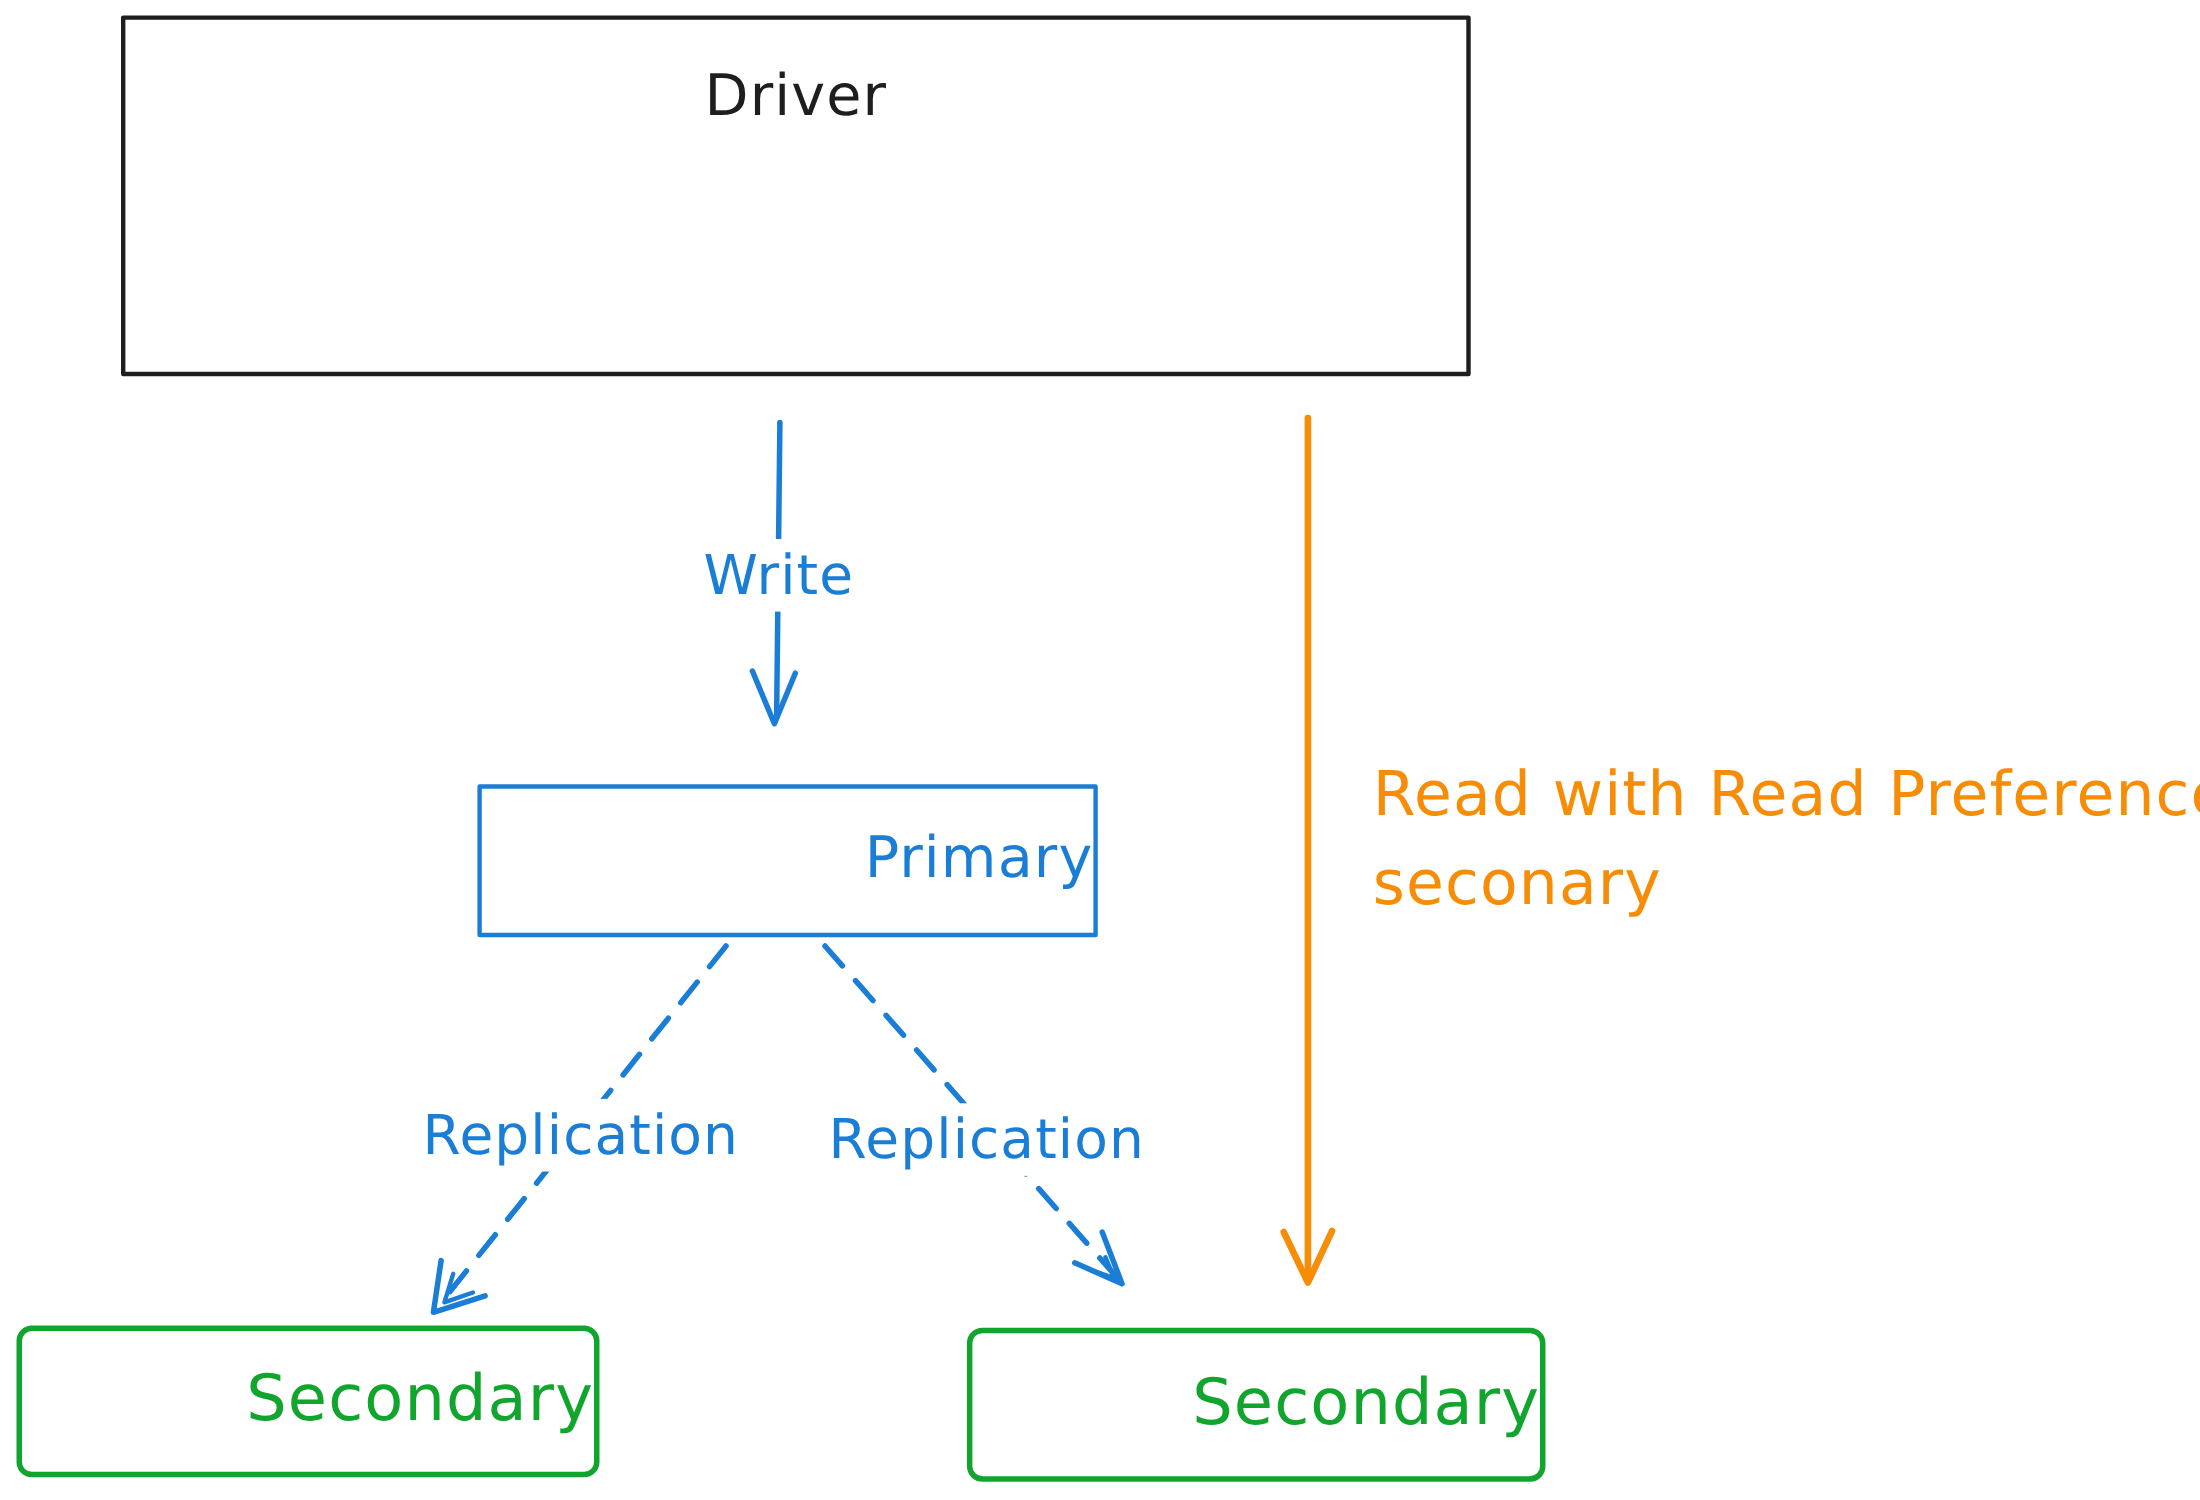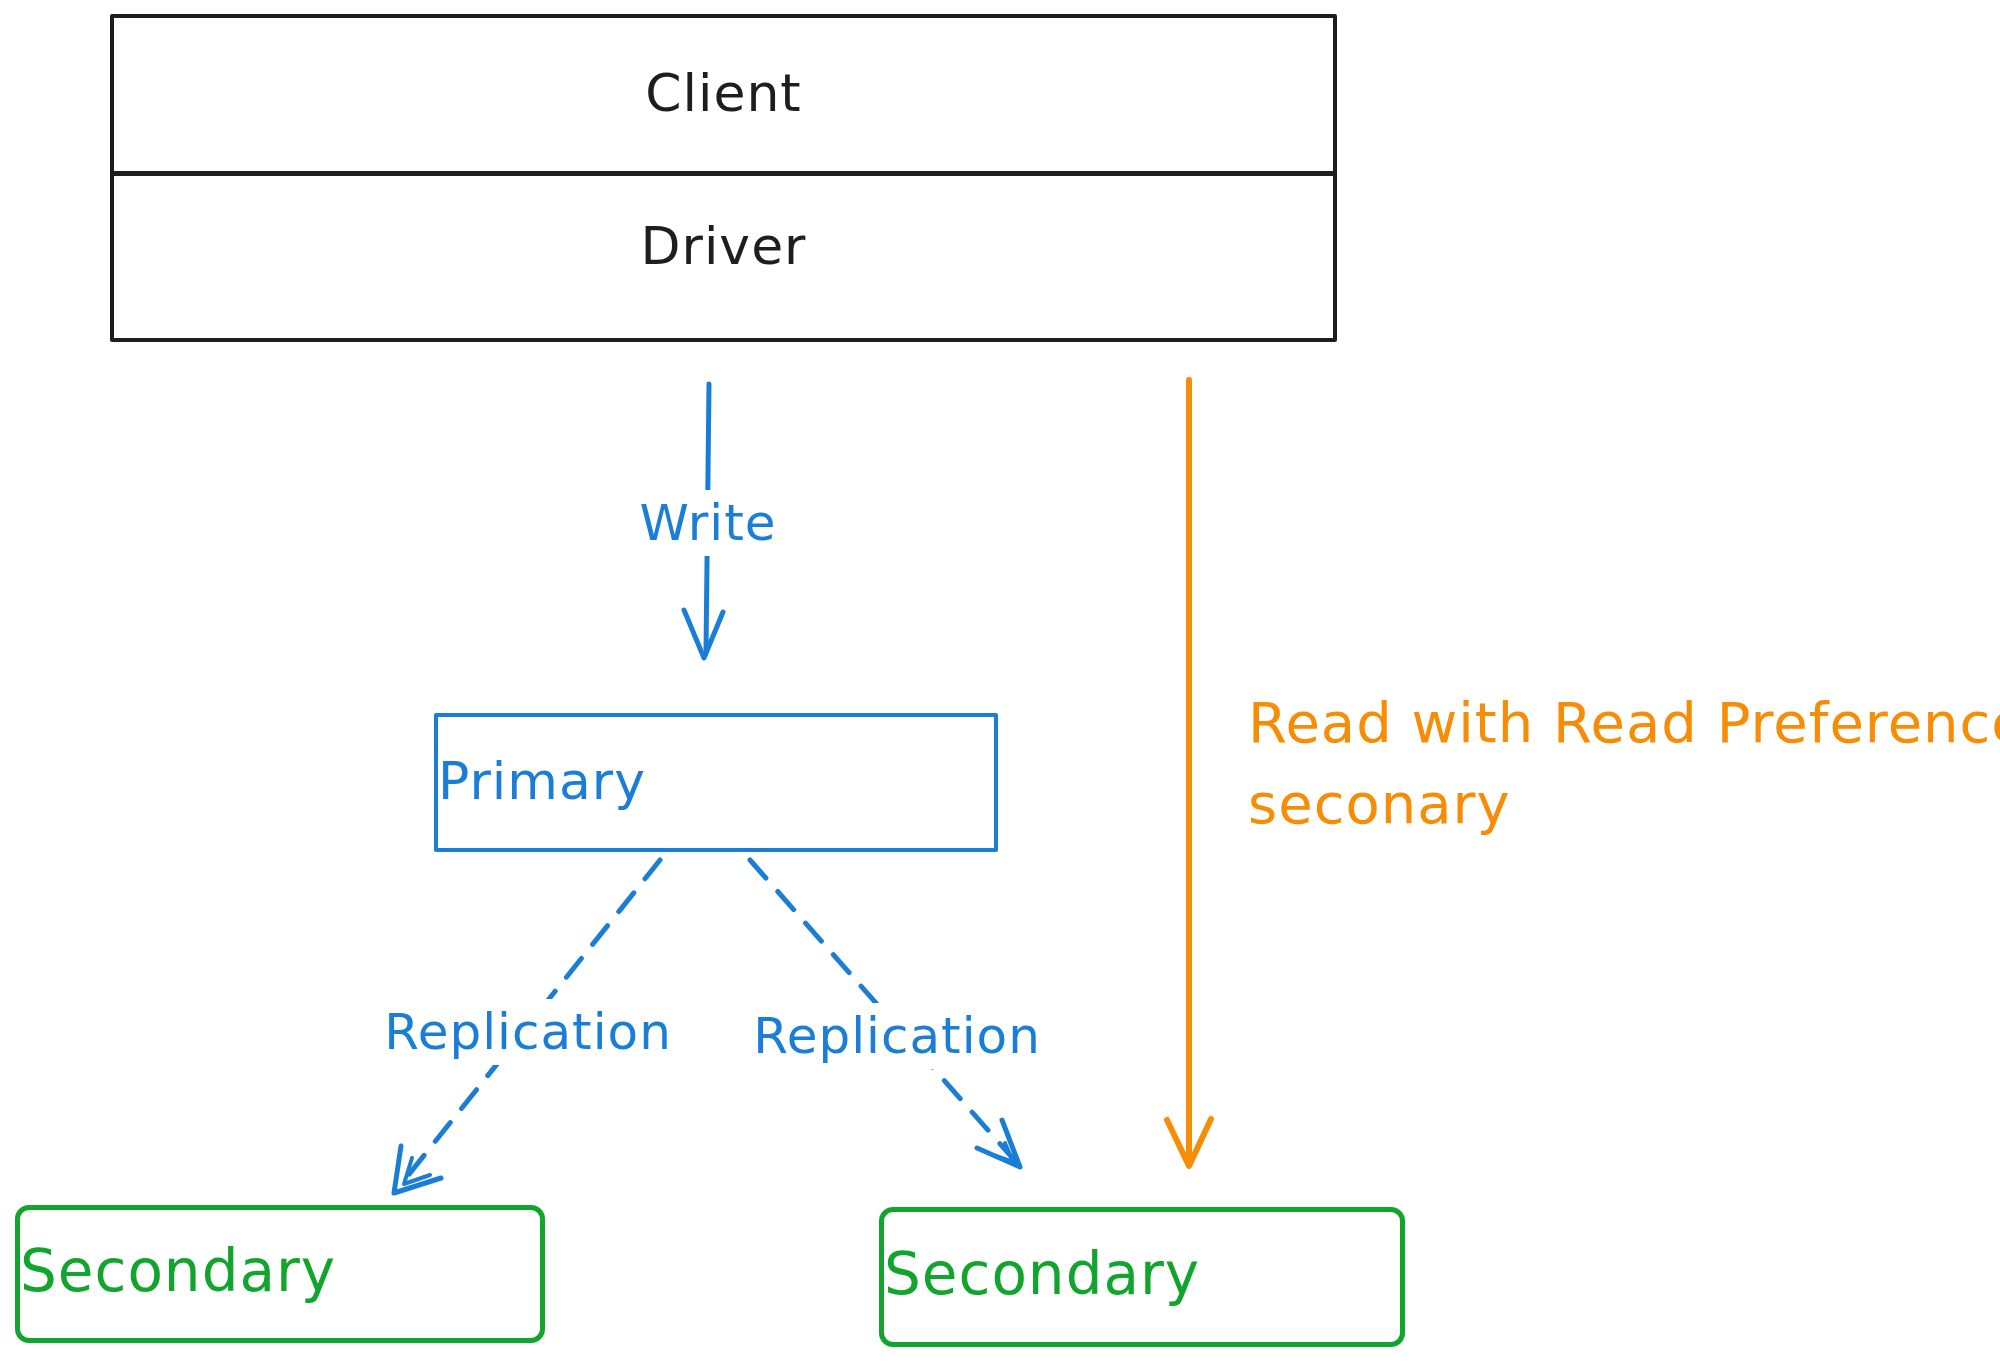--- a/index.html
+++ b/index.html
@@ -8,21 +8,21 @@
     width:2000px;height:1364px;
     background:#ffffff;
     overflow:hidden;
     font-family:"DejaVu Sans","Liberation Sans",sans-serif;
   }
   .arrows{position:absolute;left:0;top:0;width:2000px;height:1364px;}
   .box{position:absolute;box-sizing:border-box;background:transparent;}
   .box .lbl{
     position:absolute;left:0;right:0;top:50%;
     transform:translateY(-54%);
-    text-align:left;white-space:nowrap;
+    text-align:right;white-space:nowrap;
   }
   .client-driver{
     left:110px;top:14px;width:1227px;height:328px;
     border:4px solid #1e1e1e;border-radius:2px;
   }
   .cd-row{position:relative;box-sizing:border-box;width:100%;}
   .cd-row.top{height:158px;border-bottom:5px solid #1e1e1e;}
   .cd-row.bottom{height:144px;}
   .cd-row .lbl{
     position:absolute;left:0;right:0;top:50%;transform:translateY(-54%);
@@ -78,23 +78,20 @@
     </g>
 
     <g stroke="#1b7ed6" stroke-width="5">
       <line x1="750" y1="860" x2="1016" y2="1162" stroke-dasharray="24 18"></line>
       <path d="M 1002 1120 L 1020 1167 L 977 1148"></path>
       <path d="M 1005 1143 L 1013 1162 L 993 1155" stroke-width="4"></path>
     </g>
   </svg>
 
   <div class="box client-driver">
-    <div class="cd-row top">
-      <div class="lbl">Client</div>
-    </div>
     <div class="cd-row bottom">
       <div class="lbl">Driver</div>
     </div>
   </div>
 
   <div class="box primary">
     <div class="lbl">Primary</div>
   </div>
 
   <div class="box secondary left">

